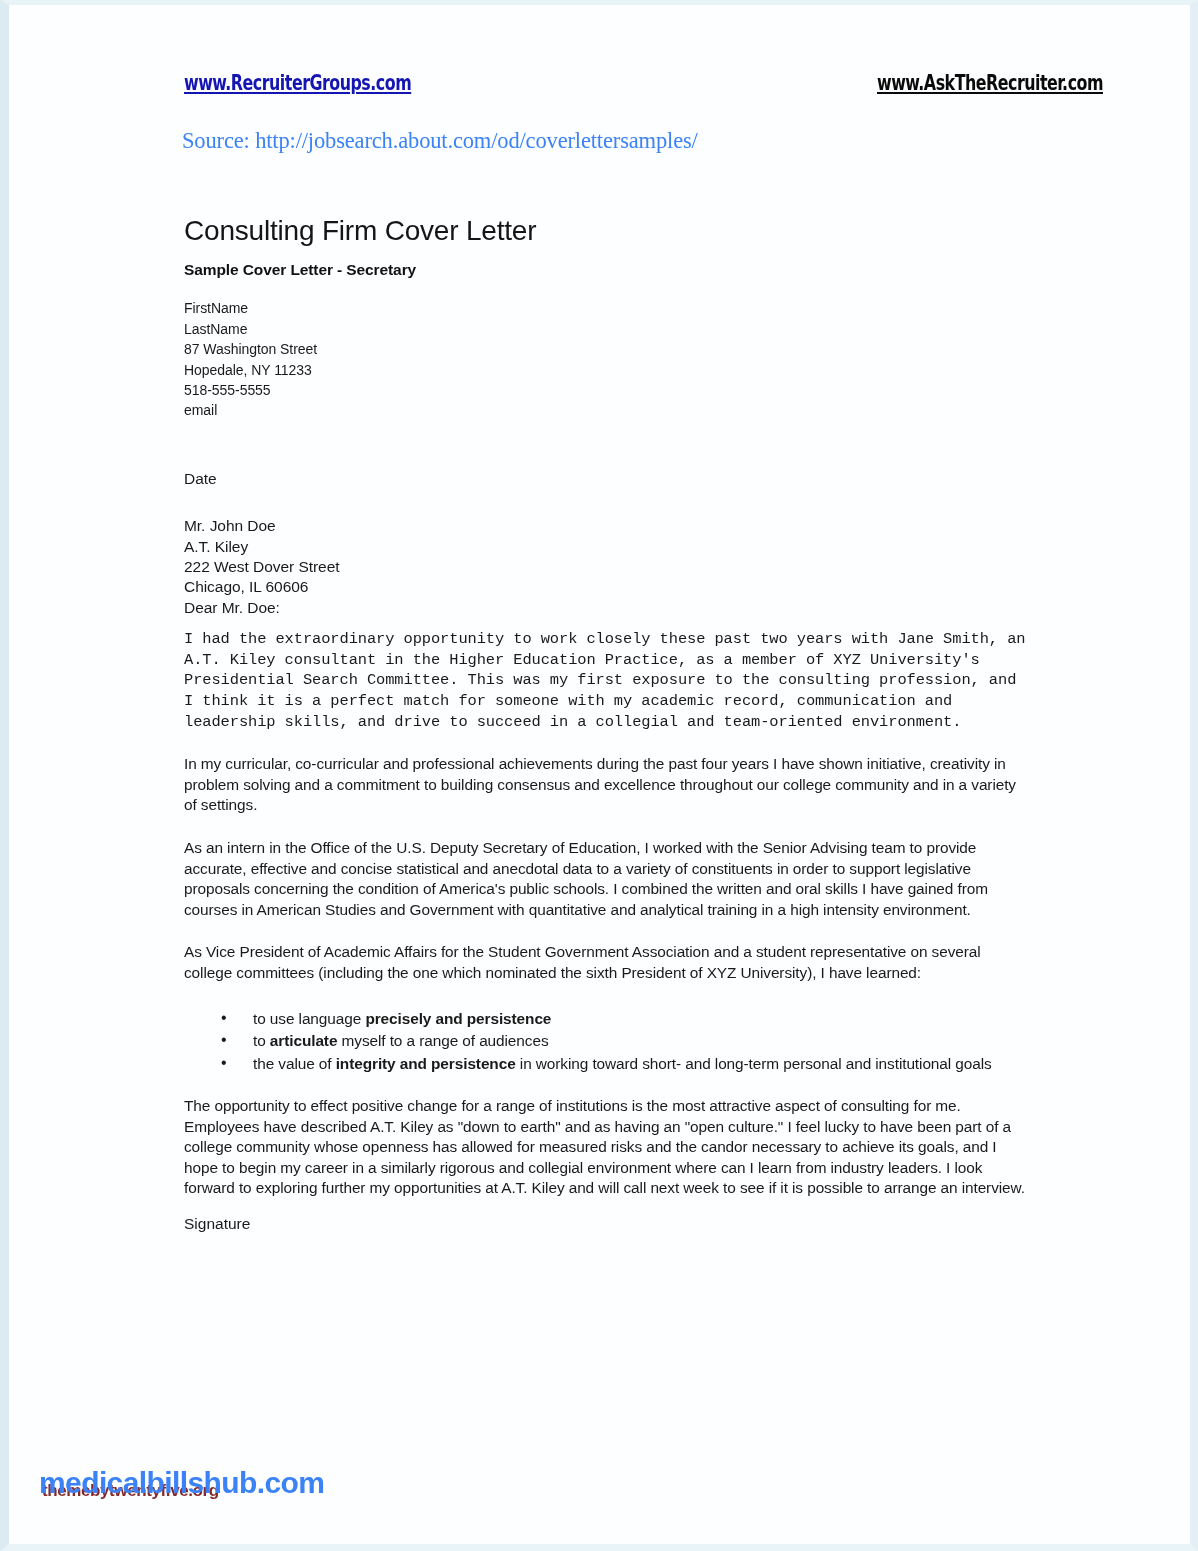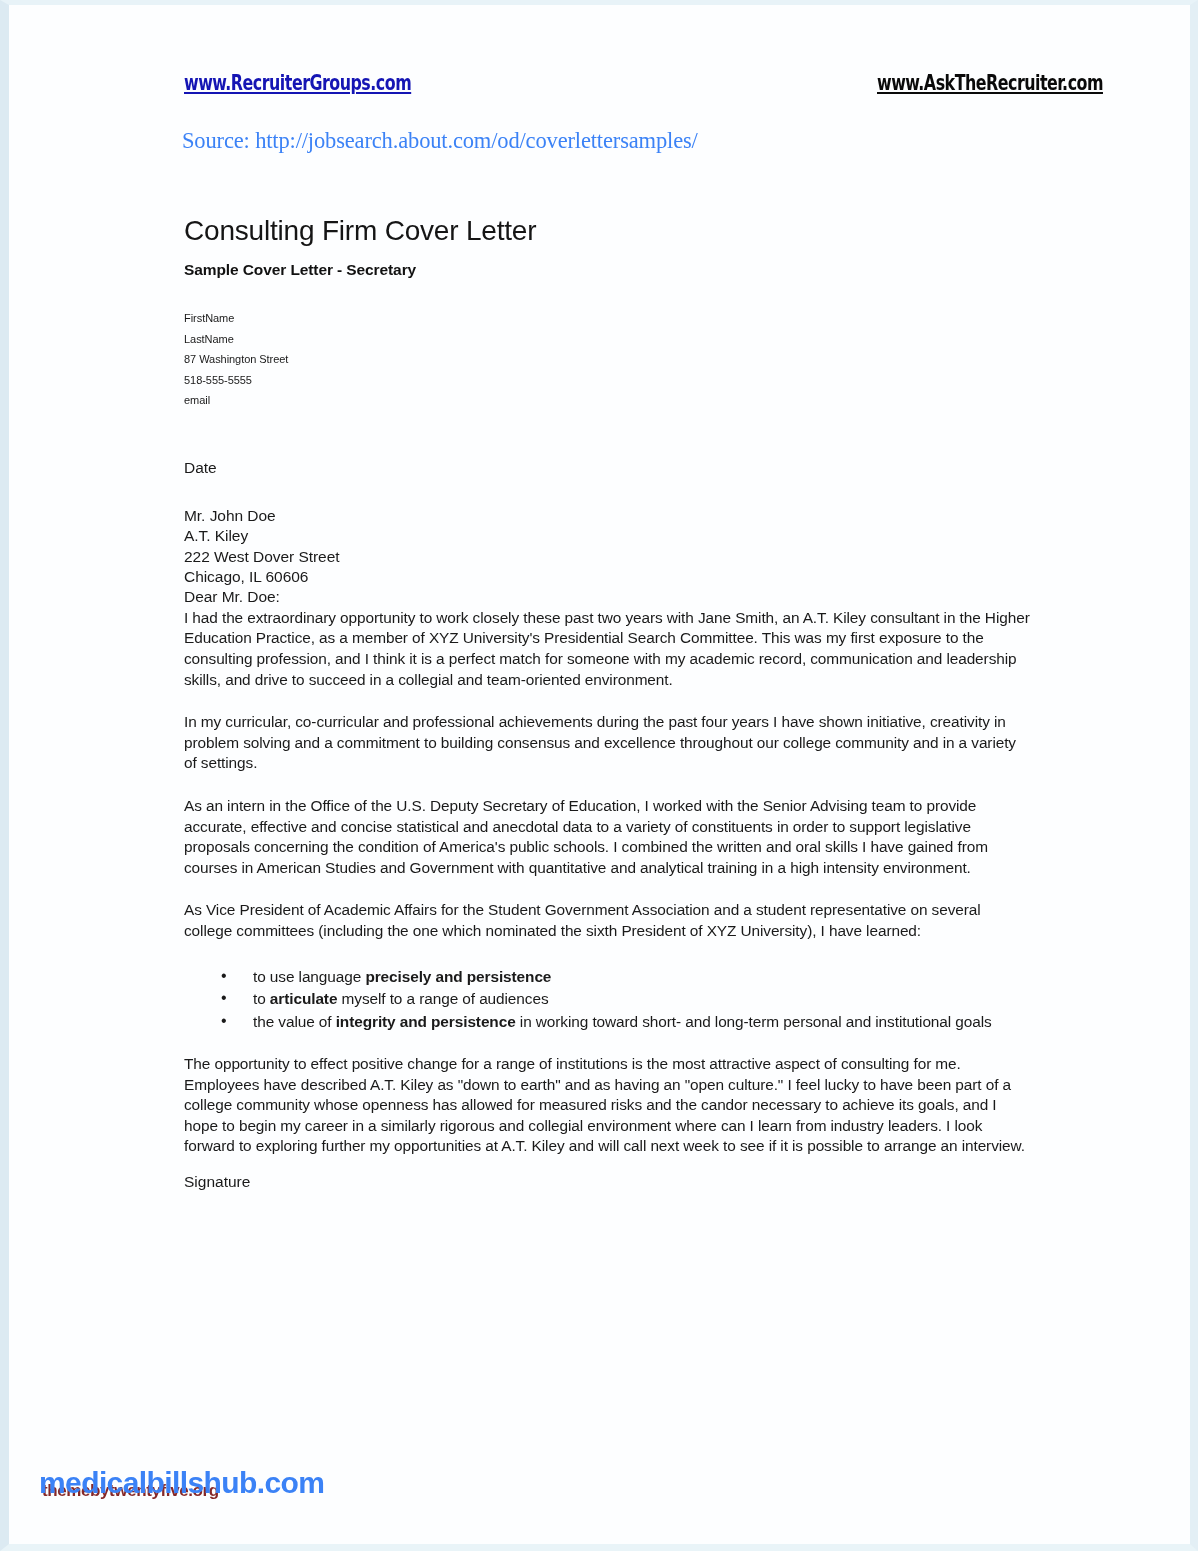--- a/index.html
+++ b/index.html
@@ -79,22 +79,22 @@
   }
   .doc-subtitle {
     font-size: 15.5px;
     font-weight: bold;
     margin: 15px 0 0 0;
     letter-spacing: -0.1px;
     color: #111111;
   }
 
   .addr-block {
-    margin-top: 29px;
-    font-size: 11px;
+    margin-top: 19px;
+    font-size: 14px;
     line-height: 20.4px;
     letter-spacing: -0.05px;
   }
   .addr-block .line { white-space: nowrap; }
 
   .date-line {
     margin-top: 48px;
     font-size: 15.5px;
     line-height: 20.4px;
   }
@@ -107,21 +107,21 @@
   }
   .recipient-block .line { white-space: nowrap; }
 
   .body-para {
     margin-top: 22px;
     font-size: 15.4px;
     line-height: 20.6px;
     letter-spacing: -0.09px;
     text-align: left;
   }
-  .body-para:first-of-type { margin-top: 0; }
+  .body-para:first-of-type { margin-top: 11px; font-family: Liberation Mono, monospace; }
 
   .para-gap-1 { margin-top: 23px; }
 
   ul.bullets {
     list-style: none;
     margin: 24px 0 0 0;
     padding: 0;
     font-size: 15.4px;
     line-height: 21.5px;
     letter-spacing: -0.09px;
@@ -194,20 +194,21 @@
   <div class="letter">
 
     <h1 class="doc-title">Consulting Firm Cover Letter</h1>
 
     <div class="doc-subtitle">Sample Cover Letter - Secretary</div>
 
     <div class="addr-block">
       <div class="line">FirstName</div>
       <div class="line">LastName</div>
       <div class="line">87 Washington Street</div>
+      <div class="line">Hopedale, NY 11233</div>
       <div class="line">518-555-5555</div>
       <div class="line">email</div>
     </div>
 
     <div class="date-line">Date</div>
 
     <div class="recipient-block">
       <div class="line">Mr. John Doe</div>
       <div class="line">A.T. Kiley</div>
       <div class="line">222 West Dover Street</div>

